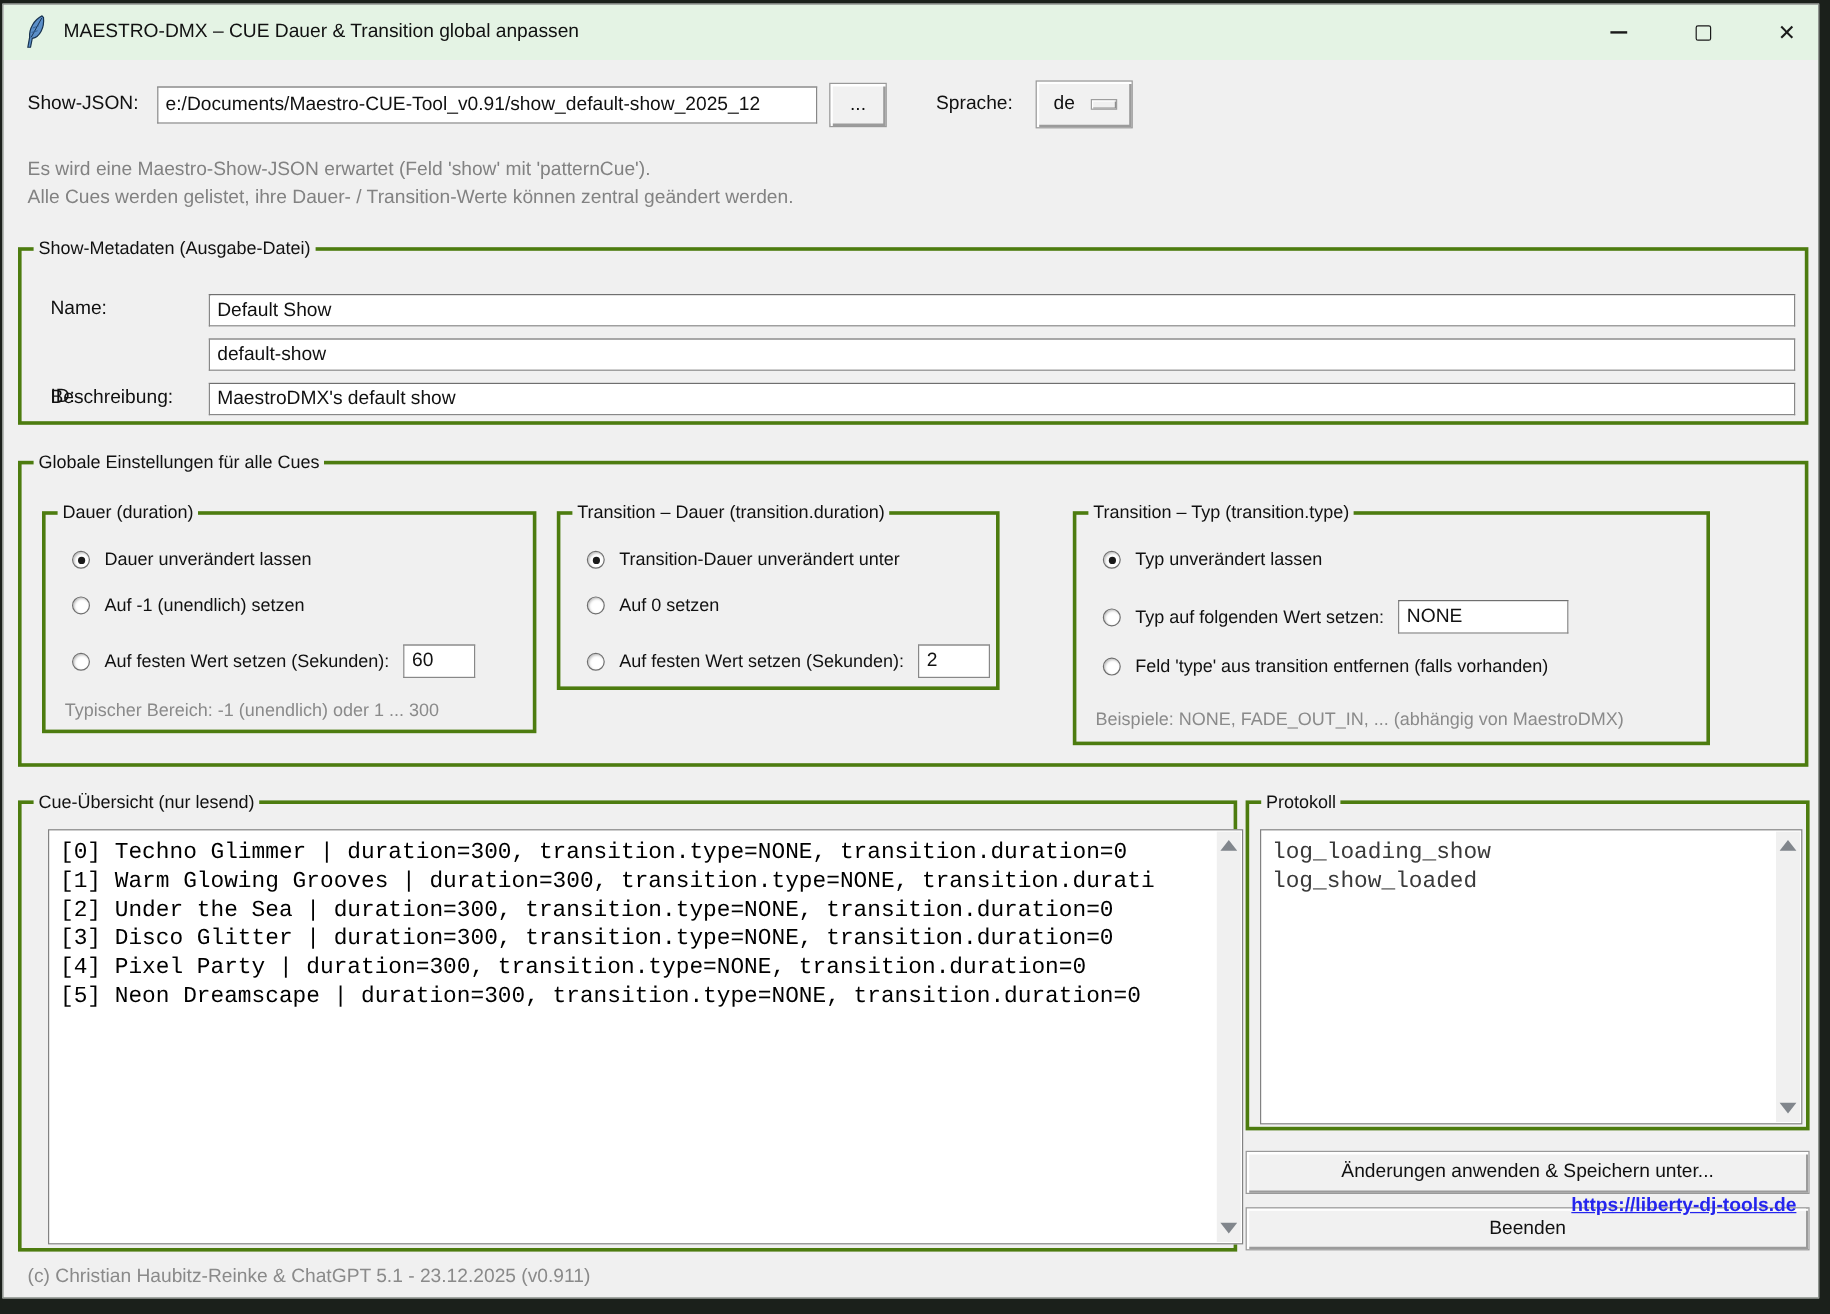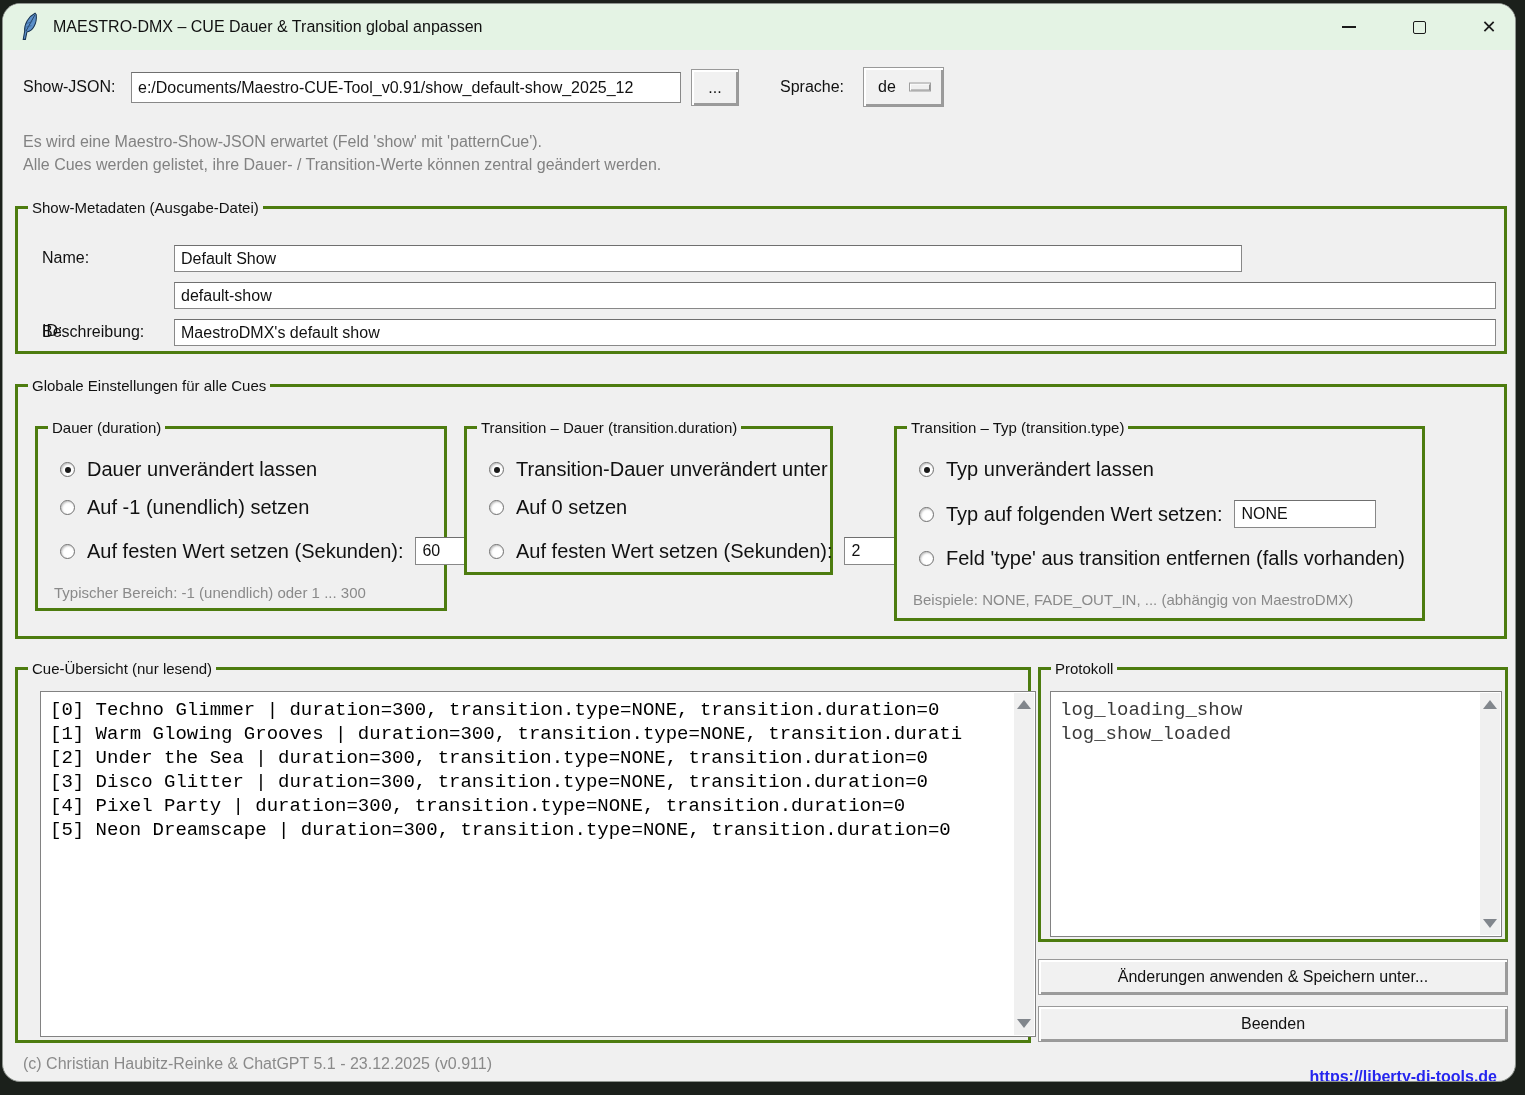--- a/index.html
+++ b/index.html
@@ -1,20 +1,20 @@
 <!DOCTYPE html>
 <html><head>
 <meta charset="utf-8">
 <style>
   * { box-sizing: border-box; margin: 0; padding: 0; }
   html,body { width:1525px; height:1095px; overflow:hidden; background:#1b201b;
               font-family:"Liberation Sans", sans-serif; }
 
   .window { position:absolute; left:2px; top:3px; width:1514px; height:1079px;
-            background:#f0f0f0; border:1px solid #8f958f; border-radius:18px; overflow:hidden; }
+            background:#f0f0f0; border:1px solid #8f958f; border-radius:0; overflow:hidden; }
 
   
   .titlebar { position:absolute; left:0; top:0; right:0; height:46px; background:#e4f3e4;
               display:flex; align-items:center; padding-left:16px; }
   .titlebar .app-icon { width:22px; height:30px; margin-right:12px; }
   .titlebar .title { font-size:16px; color:#111; }
   .win-controls { position:absolute; right:16px; top:0; height:46px; display:flex; align-items:center; gap:50px; }
   .wc { width:20px; height:20px; display:flex; align-items:center; justify-content:center; cursor:default; }
   .glyph-min { width:14px; height:0; border-top:2px solid #1a1a1a; }
   .glyph-max { width:13px; height:13px; border:1.7px solid #1a1a1a; border-radius:2px; }
@@ -33,21 +33,21 @@
   .groupbox > .gb-label { position:absolute; top:-10px; left:10px; background:#f0f0f0;
                           padding:0 4px; font-size:15px; color:#111; white-space:nowrap; }
   .hint { font-size:15px; color:#8a8a8a; white-space:nowrap; }
 
   .radio-row { position:absolute; display:flex; align-items:center; }
   .radio { width:15px; height:15px; border-radius:50%; background:#fff; border:1px solid #6f6f6f;
            box-shadow: inset 1px 1px 2px rgba(0,0,0,.25); margin-right:12px; flex:none;
            display:flex; align-items:center; justify-content:center; }
   .radio .dot { width:6px; height:6px; border-radius:50%; background:#1a1a1a; display:none; }
   .radio.checked .dot { display:block; }
-  .radio-label { font-size:20px; color:#111; white-space:nowrap; }
+  .radio-label { font-size:15px; color:#111; white-space:nowrap; }
 
   
   .listbox { position:absolute; background:#fff; border:1px solid #828282; overflow:hidden; }
   .listbox .items { position:absolute; left:9px; top:6px; right:24px; bottom:4px;
                     font-family:"Liberation Mono","DejaVu Sans Mono",monospace;
                     font-size:19px; line-height:24px; white-space:nowrap; overflow:hidden; }
   .scrollstrip { position:absolute; top:1px; bottom:1px; right:1px; width:20px; background:#f0f0f0;
                  display:flex; flex-direction:column; justify-content:space-between; align-items:center;
                  padding:7px 0; }
   .tri-up { width:0; height:0; border-left:7px solid transparent; border-right:7px solid transparent;
@@ -99,21 +99,21 @@
   </div>
 
   <div style="position:absolute; left:20px; top:126px; font-size:16px; color:#828282; line-height:23px;">
     <div>Es wird eine Maestro-Show-JSON erwartet (Feld 'show' mit 'patternCue').</div>
     <div>Alle Cues werden gelistet, ihre Dauer- / Transition-Werte können zentral geändert werden.</div>
   </div>
 
   <div class="groupbox" style="left:12px; top:202px; width:1492px; height:148px;">
     <span class="gb-label">Show-Metadaten (Ausgabe-Datei)</span>
     <span class="lbl" style="position:absolute; left:24px; top:40px;">Name:</span>
-    <input class="entry" style="position: absolute; left: 156px; top: 36px; width: 1068px; height: 27px;" value="Default Show">
+    <input class="entry" style="position: absolute; left: 156px; top: 36px; width: 1322px; height: 27px;" value="Default Show">
     <span class="lbl" style="position:absolute; left:24px; top:77px;margin-top:36px;">ID:</span>
     <input class="entry" style="position: absolute; left: 156px; top: 73px; width: 1322px; height: 27px;" value="default-show">
     <span class="lbl" style="position:absolute; left:24px; top:114px;">Beschreibung:</span>
     <input class="entry" style="position: absolute; left: 156px; top: 110px; width: 1322px; height: 27px;" value="MaestroDMX's default show">
   </div>
 
   <div class="groupbox" style="left:12px; top:380px; width:1492px; height:255px;">
     <span class="gb-label">Globale Einstellungen für alle Cues</span>
   </div>
 
@@ -205,15 +205,15 @@
         <span class="tri-up"></span>
         <span class="tri-down"></span>
       </div>
     </div>
   </div>
 
   <button class="btn3d" style="position:absolute; left:1035px; top:955px; width:470px; height:36px;">Änderungen anwenden &amp; Speichern unter...</button>
   <button class="btn3d" style="position:absolute; left:1035px; top:1002px; width:470px; height:36px;">Beenden</button>
 
   <span style="position:absolute; left:20px; top:1051px; font-size:16px; color:#8a8a8a;">(c) Christian Haubitz-Reinke &amp; ChatGPT 5.1 - 23.12.2025 (v0.911)</span>
-  <a class="footer-link" style="position:absolute; right:18px; top:1064px;padding-left:36px;">https://liberty-dj-tools.de</a>
+  <a class="footer-link" style="position:absolute; right:18px; top:992px;padding-left:36px;">https://liberty-dj-tools.de</a>
 
 </div>
 
 </body></html>

